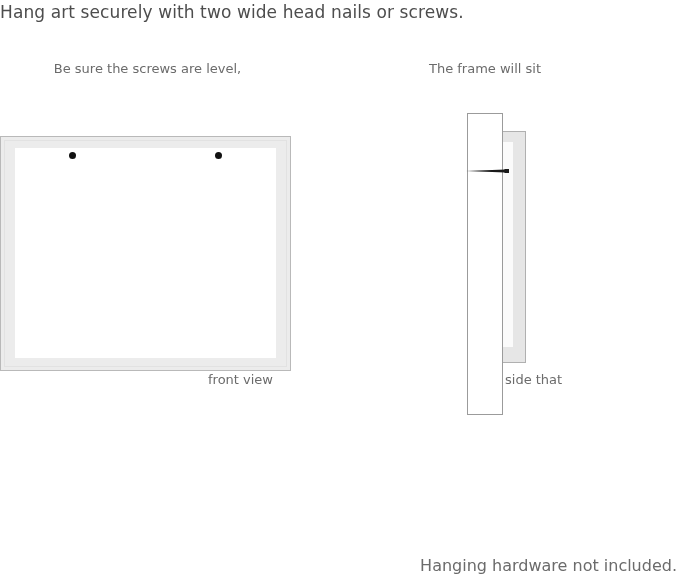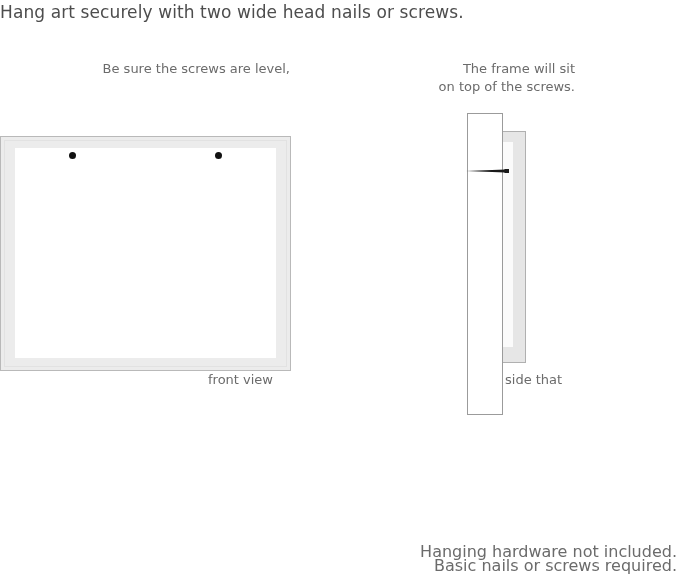--- a/index.html
+++ b/index.html
@@ -26,21 +26,21 @@
     text-align: left;
     font-size: 17px;
     line-height: 24px;
     font-weight: 400;
     color: #4d4d4d;
     letter-spacing: 0.1px;
   }
 
   .caption {
     position: absolute;
-    text-align: right;
+    text-align: center;
     font-size: 13px;
     line-height: 17.5px;
     color: #6b6b6b;
   }
   .caption-left {
     left: 5px;
     top: 60px;
     width: 285px;
   }
   .caption-right {
@@ -162,21 +162,20 @@
 <body>
 
 <div class="title">Hang art securely with two wide head nails or screws.</div>
 
 <div class="caption caption-left">
   <div>Be sure the screws are level,</div>
 </div>
 
 <div class="caption caption-right">
   <div>The frame will sit</div>
-  <div>on top of the screws.</div>
 </div>
 
 <div class="front-view">
   <div class="front-frame">
     <div class="front-frame-inner-line"></div>
   </div>
   <div class="front-mat"></div>
 </div>
 <div class="screw-dot screw-dot-left"></div>
 <div class="screw-dot screw-dot-right"></div>
@@ -188,14 +187,13 @@
 <div class="nail">
   <svg width="46" height="4" viewBox="0 0 46 4" xmlns="http://www.w3.org/2000/svg">
     <polygon points="0,1.9 39,0.6 39,3.4" fill="#1a1a1a"></polygon>
     <rect x="38.5" y="0" width="4.5" height="4" fill="#1a1a1a"></rect>
   </svg>
 </div>
 <div class="view-label label-side">side that</div>
 
 <div class="footer">
   <div>Hanging hardware not included.</div>
-  <div>Basic nails or screws required.</div>
 </div>
 
 </body></html>

